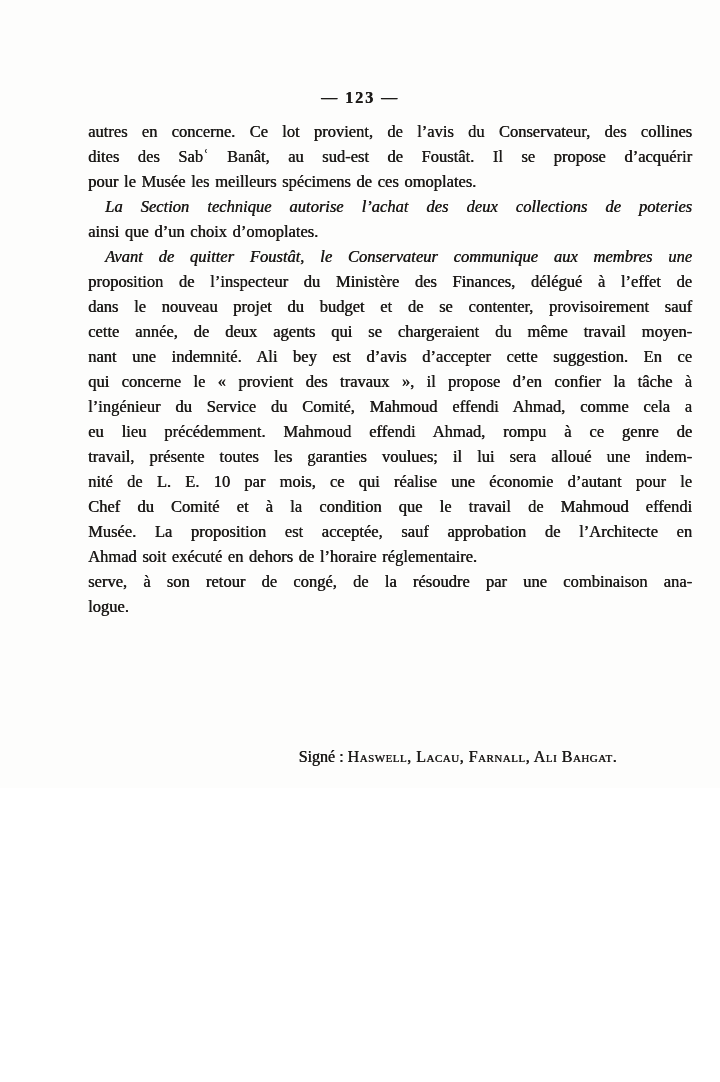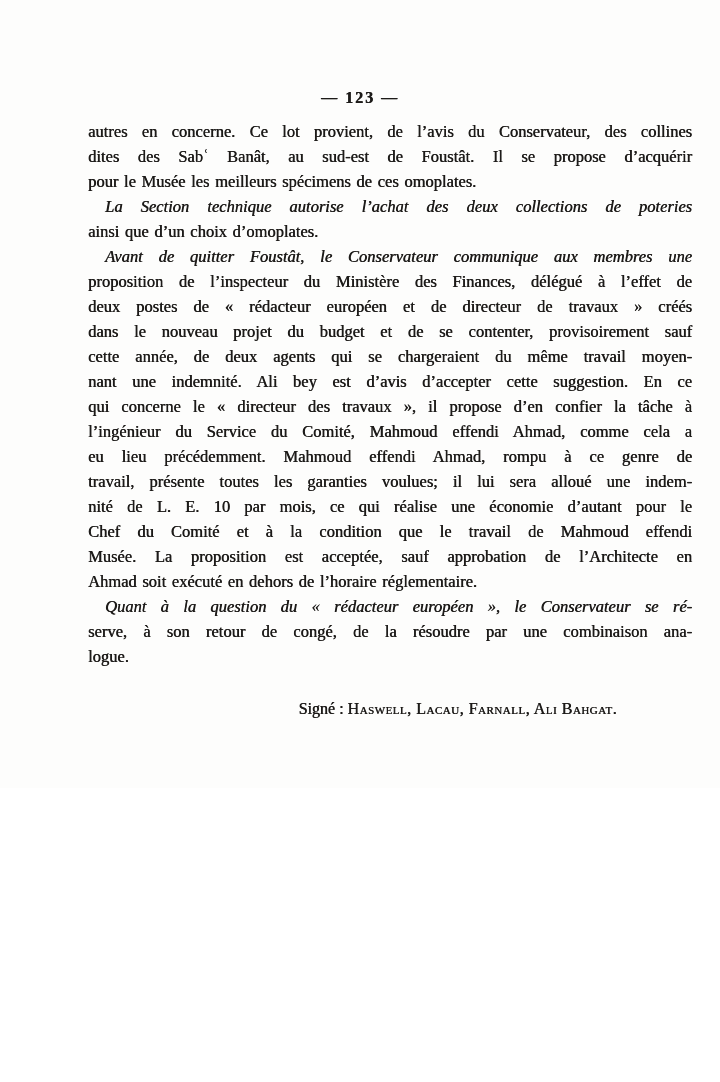--- a/index.html
+++ b/index.html
@@ -49,21 +49,21 @@
   .line.lastline {
     text-align-last: left;
     white-space: normal;
   }
   .line.indent {
     text-indent: 17px;
     font-style: italic;
   }
   .signature {
     position: absolute;
-    top: 696px;
+    top: 744px;
     right: 103px;
     font-size: 16px;
     line-height: 25px;
     text-shadow: 0.45px 0 0 currentColor;
     white-space: nowrap;
   }
   .signature .sc {
     font-variant: small-caps;
     letter-spacing: 0.5px;
   }
@@ -81,35 +81,33 @@
         <div class="line">dites des Sabʿ Banât, au sud-est de Foustât. Il se propose d’acquérir</div>
         <div class="line lastline">pour le Musée les meilleurs spécimens de ces omoplates.</div>
       </div>
       <div class="para">
         <div class="line indent">La Section technique autorise l’achat des deux collections de poteries</div>
         <div class="line lastline">ainsi que d’un choix d’omoplates.</div>
       </div>
       <div class="para">
         <div class="line indent">Avant de quitter Foustât, le Conservateur communique aux membres une</div>
         <div class="line">proposition de l’inspecteur du Ministère des Finances, délégué à l’effet de</div>
-        <div class="line">deux postes de « rédacteur européen et de directeur de travaux » créés</div>
         <div class="line">dans le nouveau projet du budget et de se contenter, provisoirement sauf</div>
         <div class="line">cette année, de deux agents qui se chargeraient du même travail moyen-</div>
         <div class="line">nant une indemnité. Ali bey est d’avis d’accepter cette suggestion. En ce</div>
-        <div class="line">qui concerne le « directeur des travaux », il propose d’en confier la tâche à</div>
+        <div class="line">qui concerne le « provient des travaux », il propose d’en confier la tâche à</div>
         <div class="line">l’ingénieur du Service du Comité, Mahmoud effendi Ahmad, comme cela a</div>
         <div class="line">eu lieu précédemment. Mahmoud effendi Ahmad, rompu à ce genre de</div>
         <div class="line">travail, présente toutes les garanties voulues; il lui sera alloué une indem-</div>
         <div class="line">nité de L. E. 10 par mois, ce qui réalise une économie d’autant pour le</div>
         <div class="line">Chef du Comité et à la condition que le travail de Mahmoud effendi</div>
         <div class="line">Musée. La proposition est acceptée, sauf approbation de l’Architecte en</div>
         <div class="line lastline">Ahmad soit exécuté en dehors de l’horaire réglementaire.</div>
       </div>
       <div class="para">
-        <div class="line indent">Quant à la question du « rédacteur européen », le Conservateur se ré-</div>
         <div class="line">serve, à son retour de congé, de la résoudre par une combinaison ana-</div>
         <div class="line lastline">logue.</div>
       </div>
     </div>
 
   <div class="signature"><span>Signé : </span><span class="sc">Haswell, Lacau, Farnall, Ali Bahgat.</span></div>
 
 </div>
 
 </body></html>

